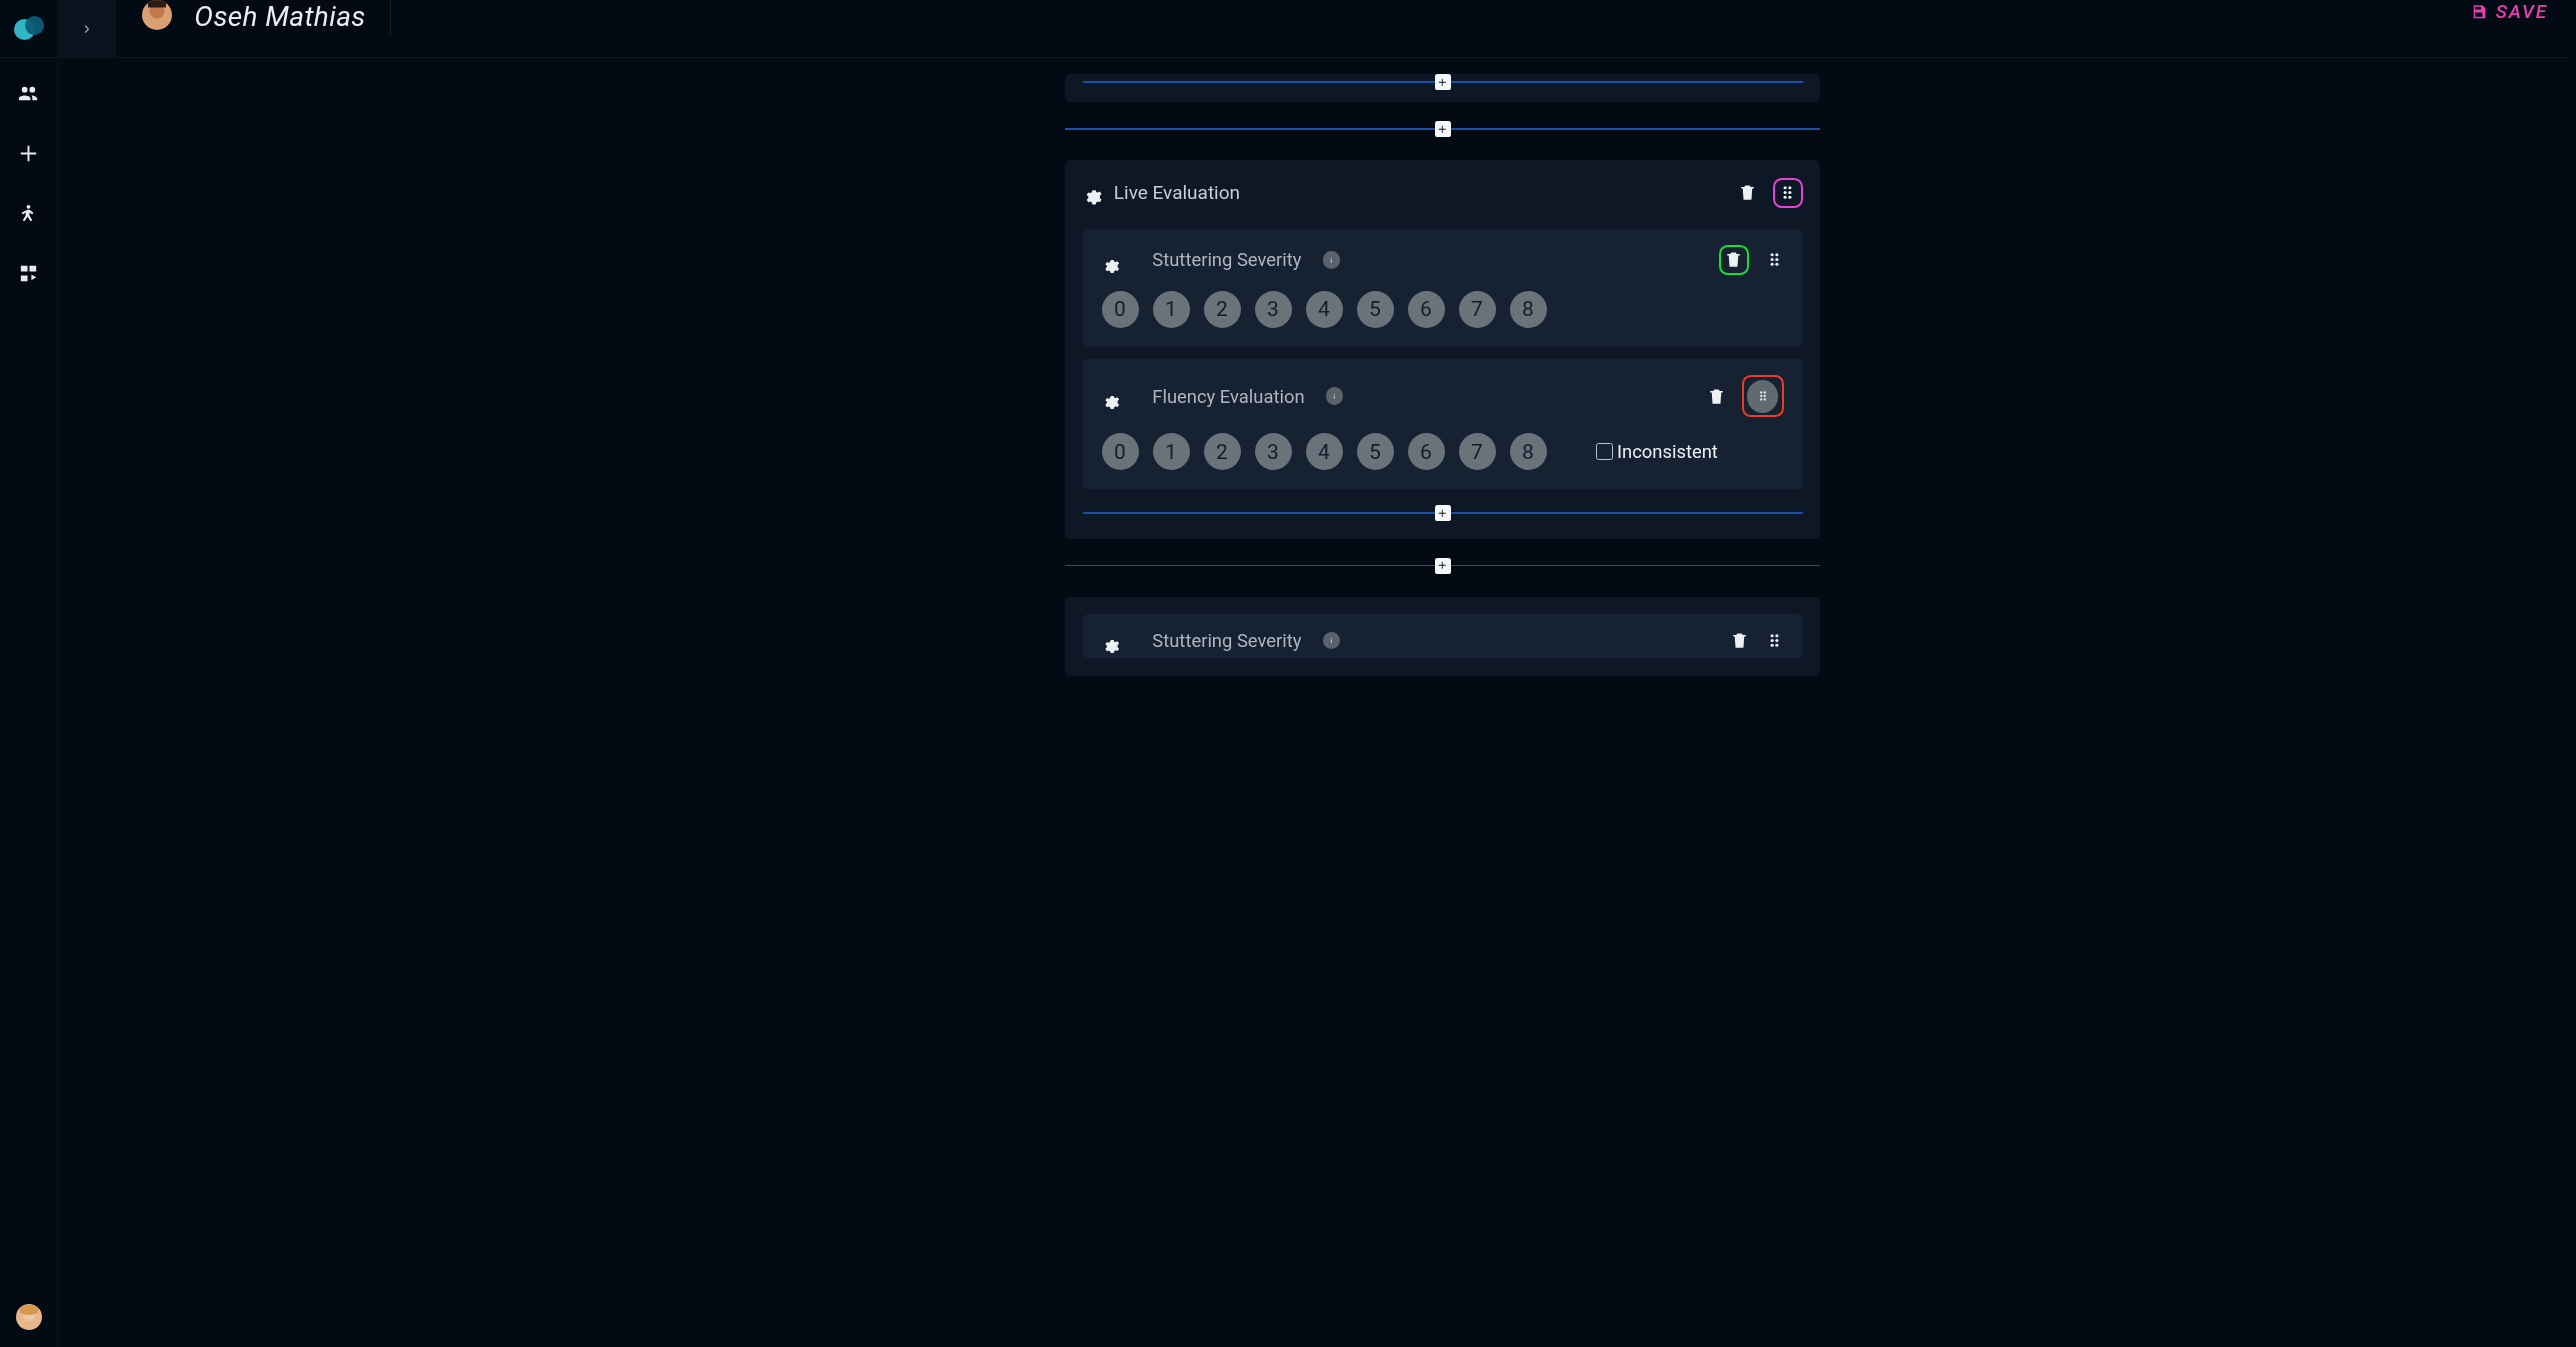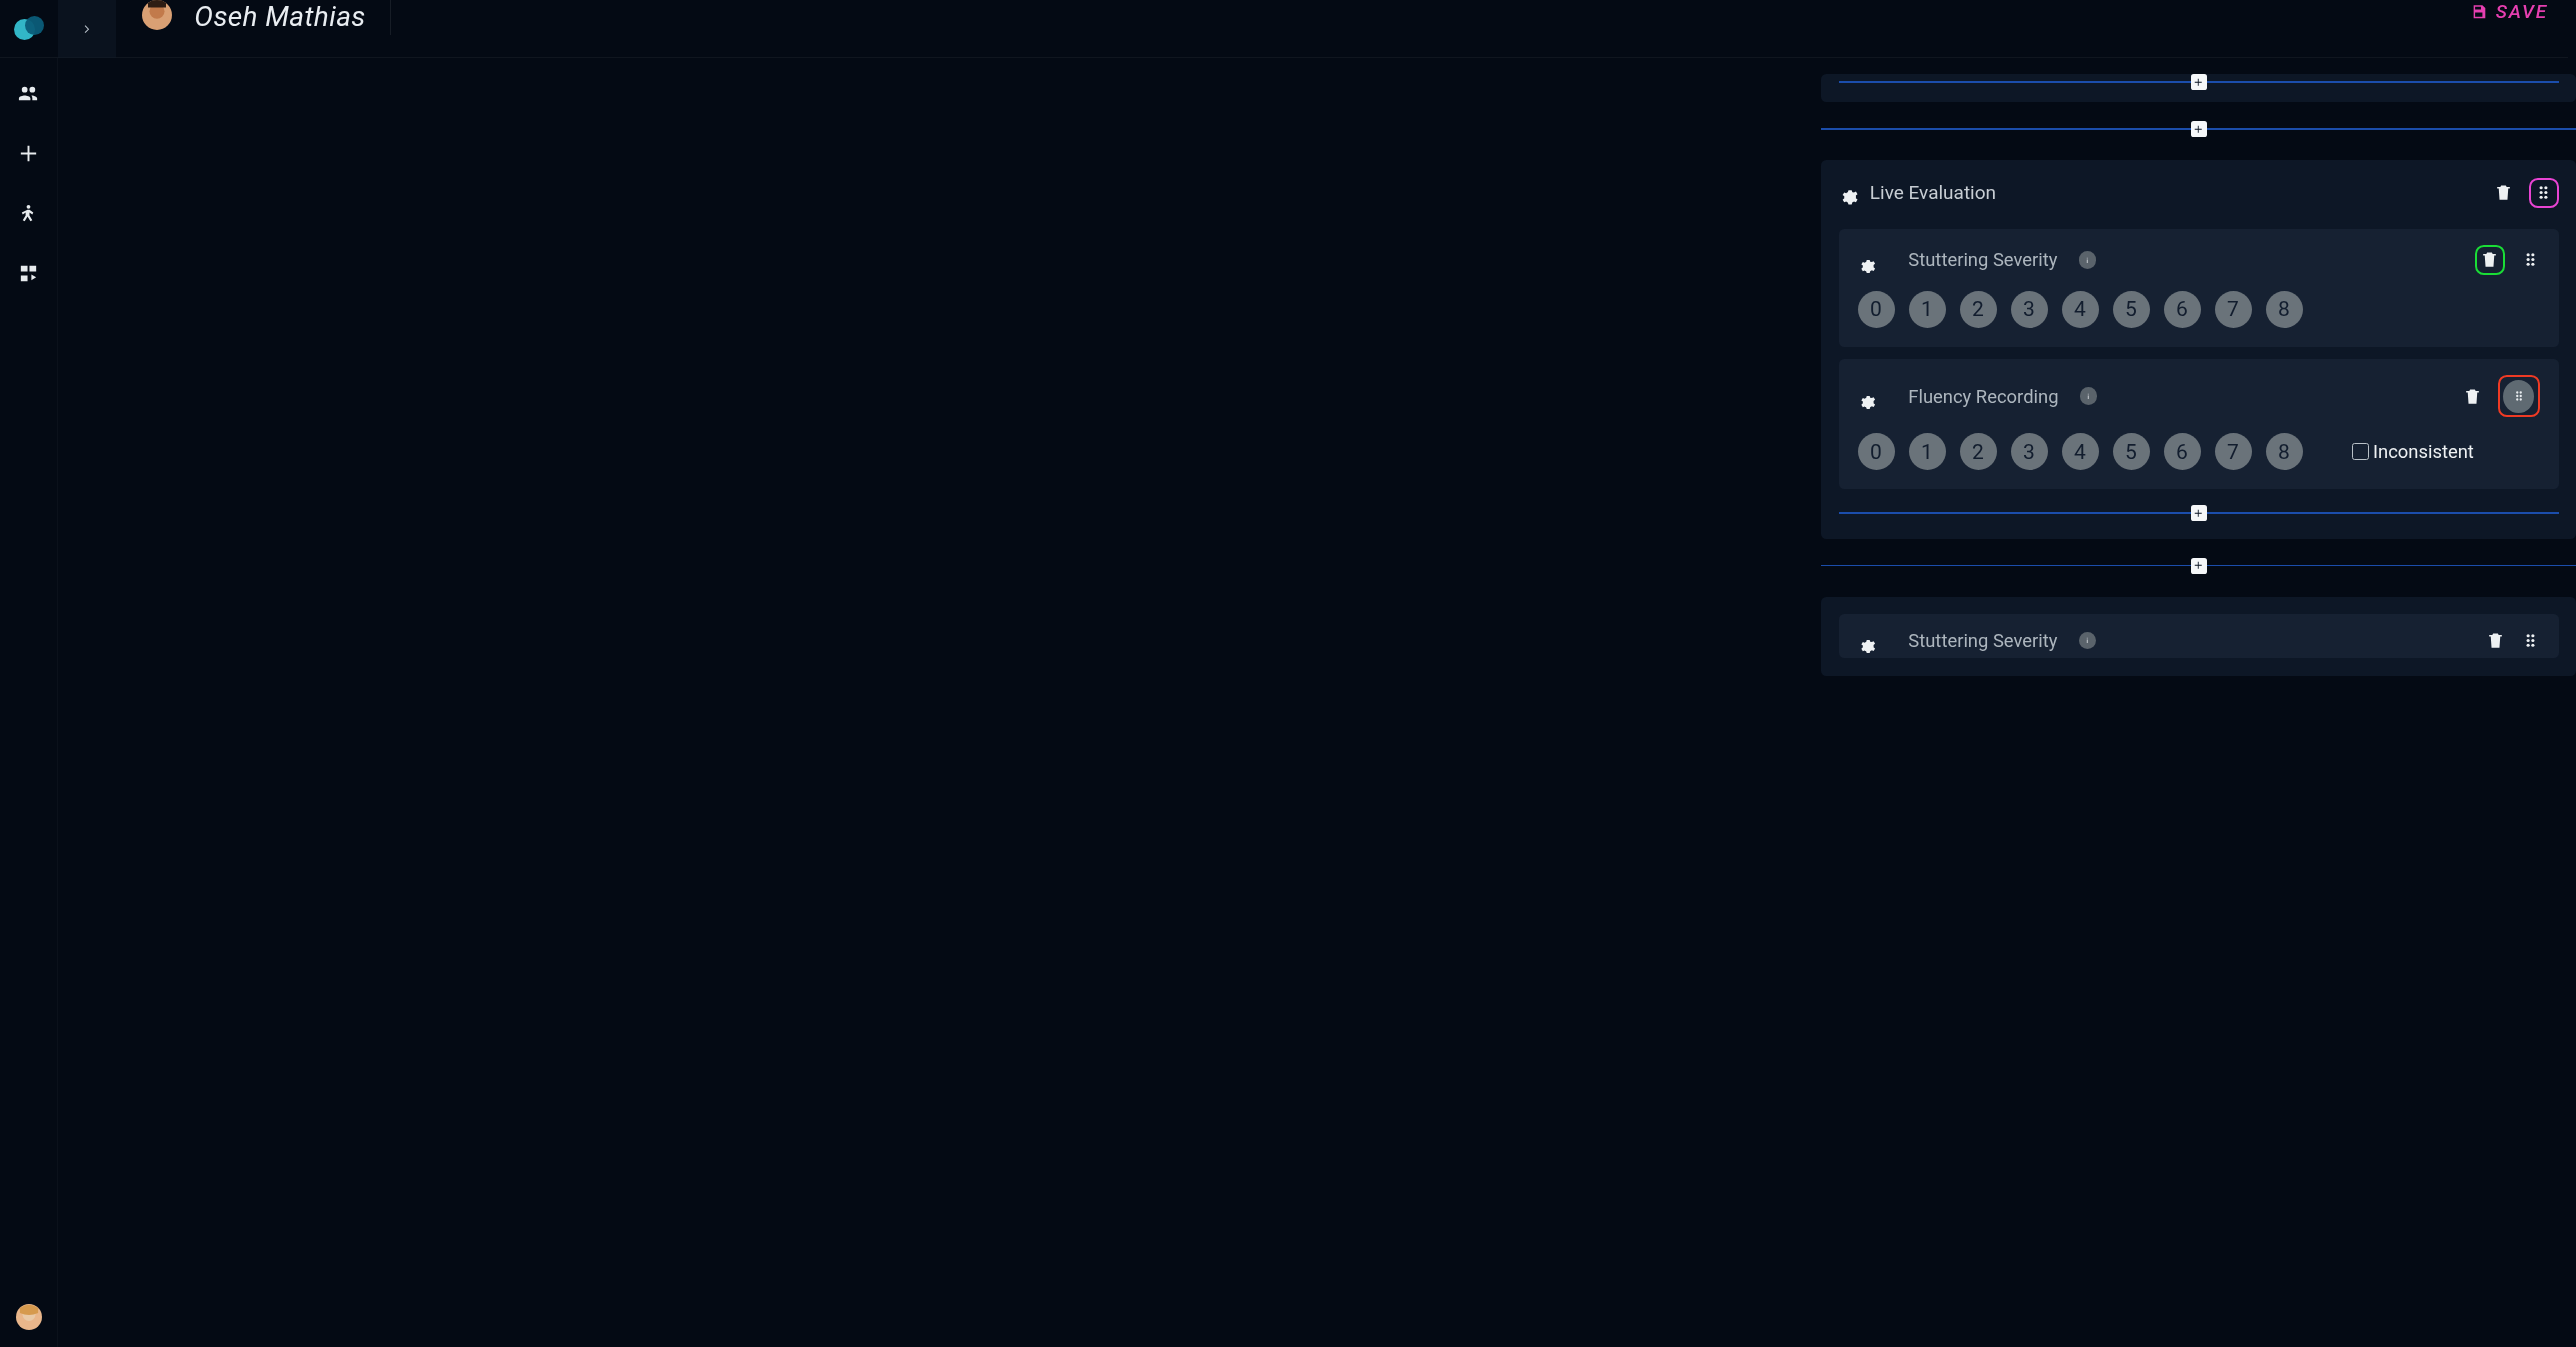--- a/index.html
+++ b/index.html
@@ -76,21 +76,21 @@
   .rail .bottom-avatar{
     margin-top:auto;margin-bottom:17.5px;
     width:26px;height:26px;border-radius:50%;overflow:hidden;
   }
   .rail .bottom-avatar svg{width:100%;height:100%;}
 
   
   .main{
     position:absolute;top:58px;left:58px;right:0;bottom:0;
     overflow-y:auto;
-    display:flex;justify-content:flex-end;
+    display:flex;justify-content:center;
   }
   .content{
     width:755px;
     margin-left:251px;
     padding-bottom:53px;
   }
 
   
   .section{
     background:var(--panel1);
@@ -363,21 +363,21 @@
         </div>
       </div>
 
       <div class="sub alt">
         <div class="sub-header">
           <div class="gear">
             <svg viewBox="0 0 20 20" width="17.5" height="17.5">
                 <use href="#i-gear"></use>
               </svg>
           </div>
-          <div class="title">Fluency Recording</div>
+          <div class="title">Fluency Evaluation</div>
           <div class="info">
             <svg viewBox="0 0 12 12" width="10.5" height="10.5">
                 <use href="#i-info"></use>
               </svg>
           </div>
           <div class="right">
             <div class="icon-btn">
               <svg viewBox="0 0 22 22" width="19" height="19">
                   <use href="#i-trash"></use>
                 </svg>

